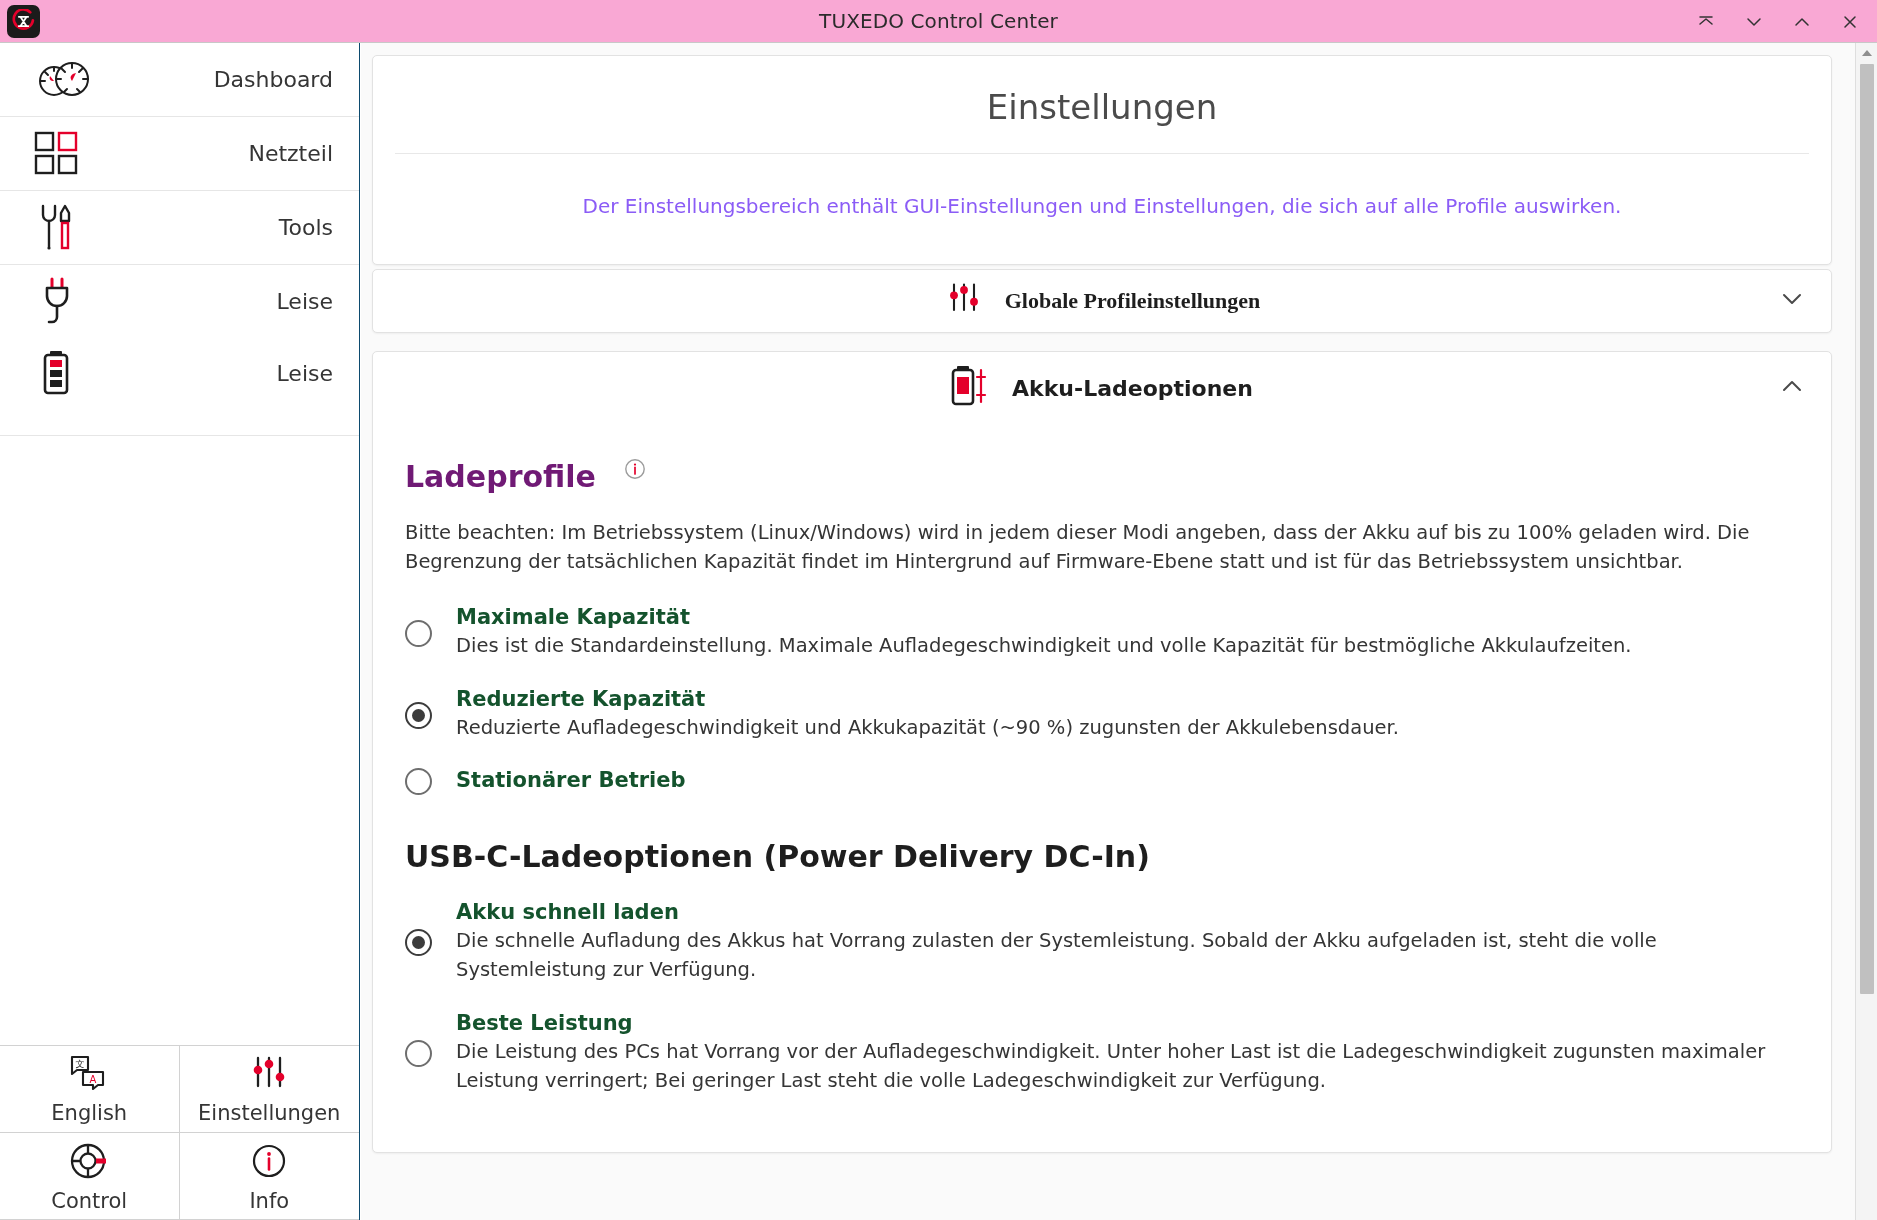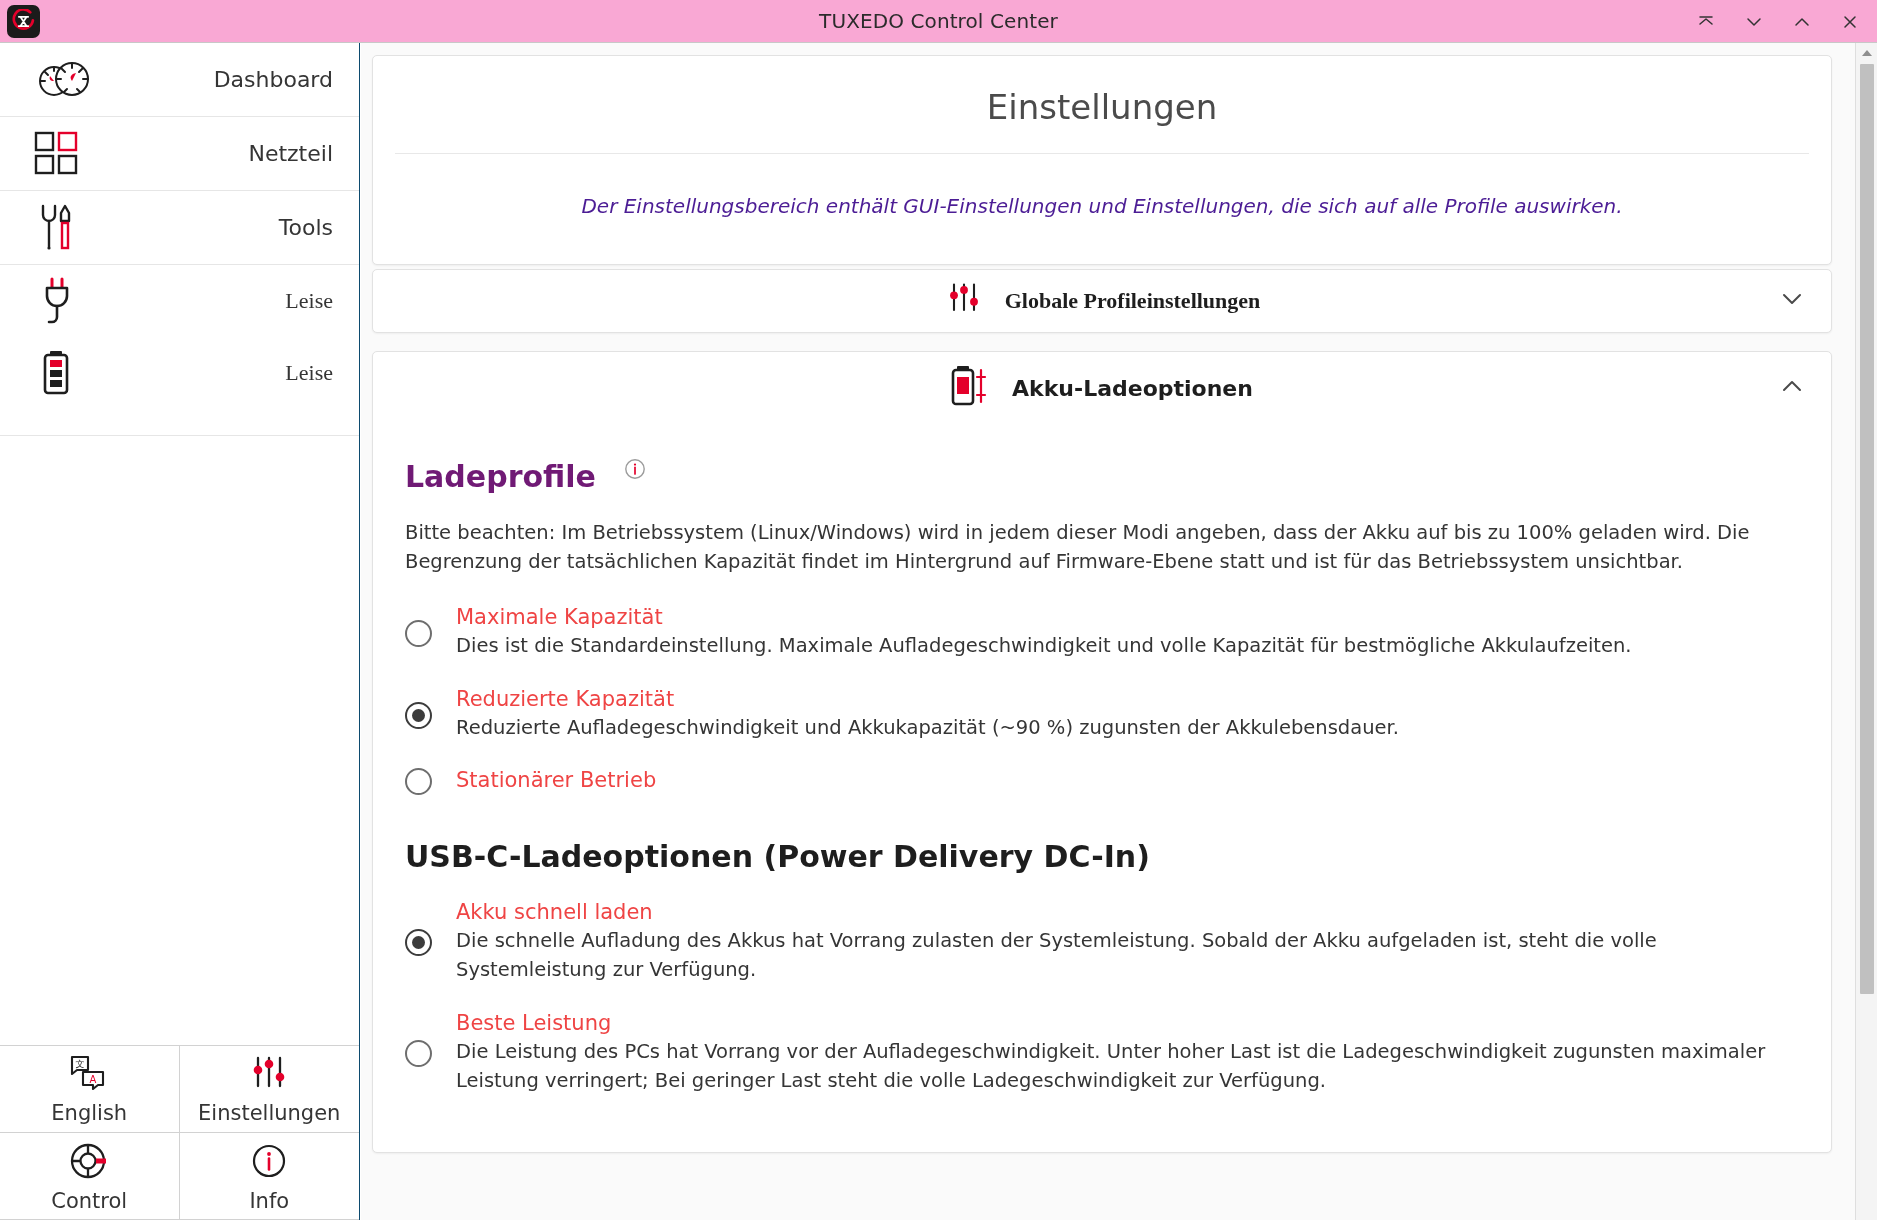--- a/index.html
+++ b/index.html
@@ -54,21 +54,21 @@
   }
   .section-head {
     padding: 28px 0 22px 28px;
     font-size: 21px; color: #353535;
   }
   .profile-row {
     height: 72px; display: flex; align-items: center;
     padding: 0 26px 0 40px;
   }
   .profile-row .pr-icon { width: 64px; display:flex; align-items:center; }
-  .profile-row .pr-label { flex: 1; text-align: right; font-size: 22px; color: #353535; font-family: Liberation Serif, serif; }
+  .profile-row .pr-label { flex: 1; text-align: right; font-size: 22px; color: #353535; }
   .sidebar-spacer { flex: 1; border-top: 1px solid #e6e6e6; margin-top: 26px;}
   .bottom-grid {
     display: grid; grid-template-columns: 1fr 1fr;
     border-top: 1px solid #d2d2d2;
   }
   .bg-cell {
     height: 87px; display:flex; flex-direction: column;
     align-items:center; justify-content:center; gap: 3px;
     border-right: 1px solid #d2d2d2; border-bottom: 1px solid #d2d2d2;
     cursor: pointer;
@@ -90,23 +90,22 @@
     margin: 12px 45px 0 11px;
     box-shadow: 0 1px 2px rgba(0,0,0,.05);
   }
   .hero { padding: 0; }
   .hero-title {
     text-align:center; font-size: 34px; color: #4b4b4b;
     font-weight: 400; padding: 31px 0 26px 0;
   }
   .hero-rule { height:1px; background:#e8e8e8; margin: 0 22px; }
   .hero-sub {
-    text-align:center; font-size: 20px; color:#4c1d95;
+    text-align:center; font-size: 20px; color:#8b5cf6;
     padding: 40px 20px 46px 20px;
-    font-style: italic;
   }
   .accordion-head {
     display:flex; align-items:center; justify-content:center;
     position: relative; height: 62px; cursor: pointer;
   }
   .accordion-head .ah-inner { display:flex; align-items:center; gap: 21px; }
   .accordion-head .ah-title { font-size: 22px; color: #1e1e1e; font-weight: 600; }
   .chev { position:absolute; right: 26px; top: 50%; transform: translateY(-50%); }
 
   .panel-body { padding: 28px 50px 30px 32px; }
@@ -123,21 +122,21 @@
   .radio-ctl { padding-top: 2px; display:flex; align-items:center; }
   .radio-outer {
     width: 27px; height: 27px; border-radius: 50%;
     border: 2px solid #6e6e6e; background:#fff;
     display:flex; align-items:center; justify-content:center;
     cursor:pointer;
   }
   .radio-outer.checked { border-color:#3c3c3c; }
   .radio-dot { width: 13px; height: 13px; border-radius:50%; background:#3c3c3c; }
   .radio-text { flex:1; }
-  .radio-title { font-size: 21px; color:#ef4444; font-weight:400; margin-bottom: 3px; }
+  .radio-title { font-size: 21px; color:#14532d; font-weight:700; margin-bottom: 3px; }
   .radio-desc { font-size: 19.5px; color:#353535; line-height: 1.48; }
 
   .h-sec2 {
     font-size: 30px; color:#1e1e1e; font-weight: 600;
     margin: 44px 0 26px 0;
   }
   
   .rr-center .radio-ctl { align-items: center; padding-top:0; }
 
   

